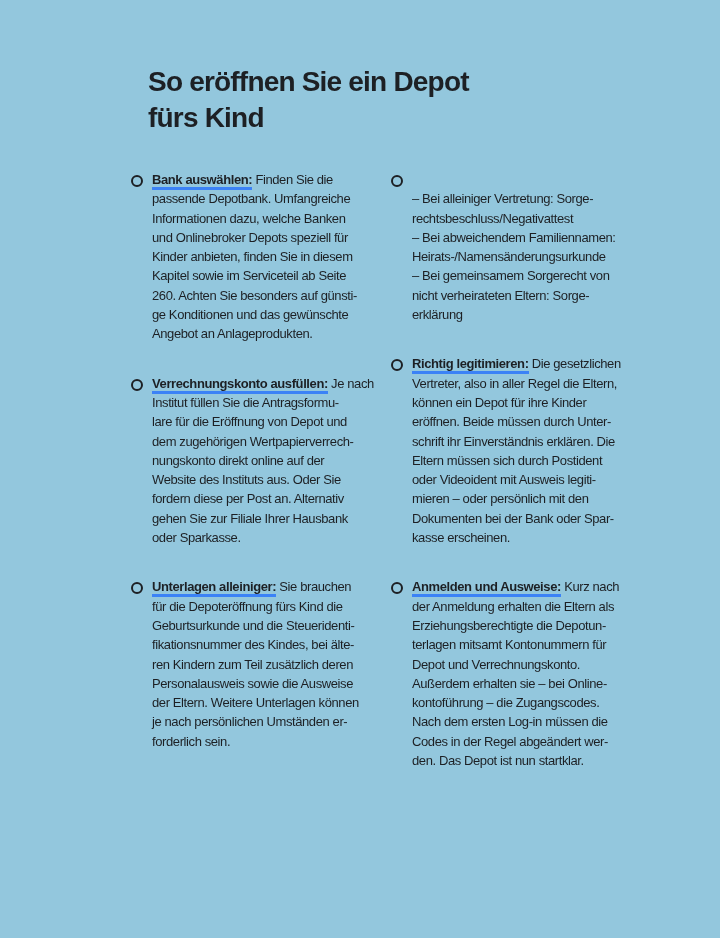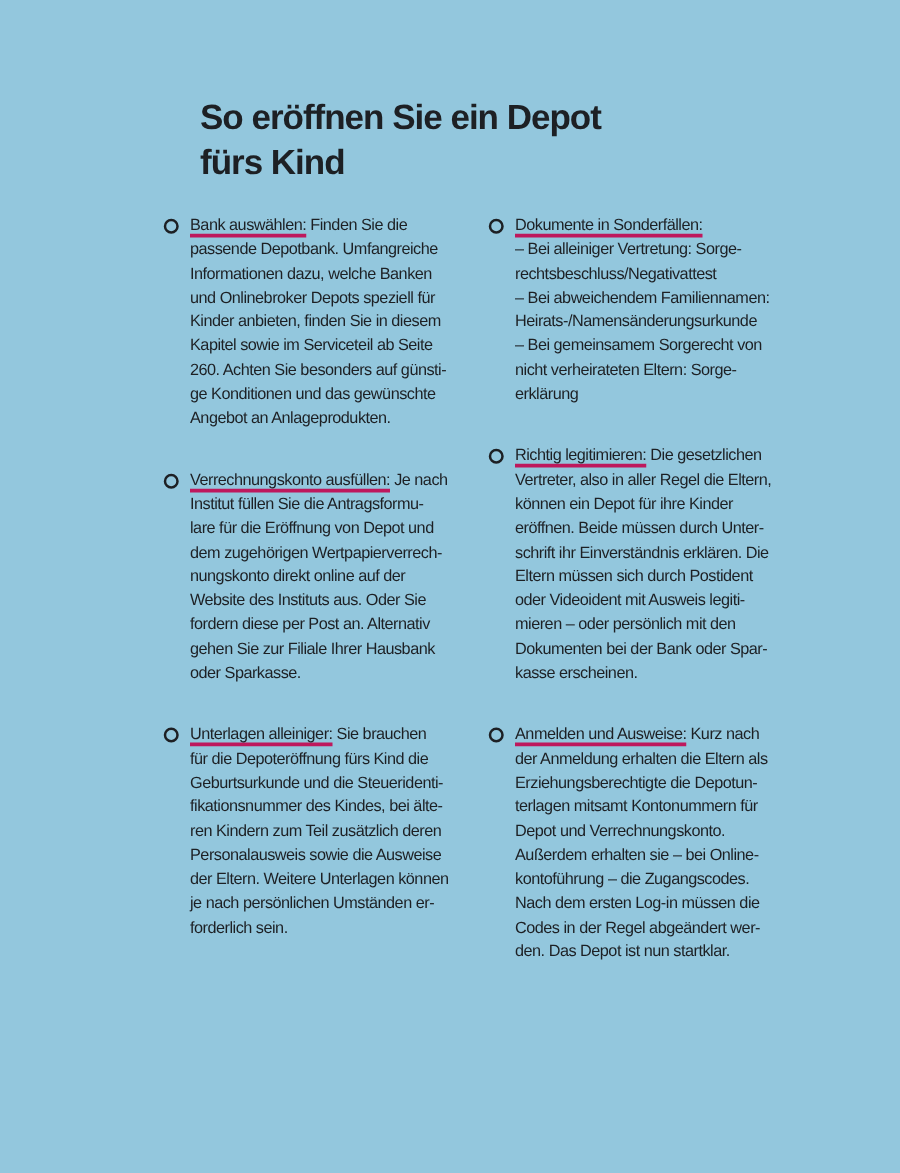--- a/index.html
+++ b/index.html
@@ -10,21 +10,21 @@
   }
   .page {
     position: relative;
     width: 720px; height: 938px;
     background: #93c7dd;
     overflow: hidden;
   }
   .title {
     position: absolute;
     left: 148px; top: 64px;
-    margin: 12px;
+    margin: 0;
     font-size: 28px;
     line-height: 36px;
     font-weight: 800;
     letter-spacing: -0.8px;
     color: #1d2024;
     white-space: pre-line;
   }
   .col {
     position: absolute;
     top: 170px;
@@ -45,22 +45,22 @@
     background: transparent;
   }
   .itemtext {
     font-size: 13px;
     line-height: 19.3px;
     letter-spacing: -0.4px;
     color: #1d2024;
   }
   .lead, .bodytext { white-space: pre-line; }
   .lead {
-    font-weight: 400;
-    border-bottom: 3px solid #be185d;
+    font-weight: 700;
+    border-bottom: 3px solid #3b82f6;
   }
 </style>
 </head>
 <body>
 
 <div class="page">
 
   <h1 class="title">So eröffnen Sie ein Depot
 fürs Kind</h1>
 
@@ -99,21 +99,21 @@
 Personalausweis sowie die Ausweise
 der Eltern. Weitere Unterlagen können
 je nach persönlichen Umständen er-
 forderlich sein.</span></div>
     </div>
   </div>
 
   <div class="col col-right">
     <div class="item">
       <span class="ring"></span>
-      <div class="itemtext"><span class="lead">Dokumente in Sonderfällen:</span><span class="bodytext">
+      <div class="itemtext"><span class="bodytext">
 – Bei alleiniger Vertretung: Sorge-
 rechtsbeschluss/Negativattest
 – Bei abweichendem Familiennamen:
 Heirats-/Namensänderungsurkunde
 – Bei gemeinsamem Sorgerecht von
 nicht verheirateten Eltern: Sorge-
 erklärung</span></div>
     </div>
     <div class="item">
       <span class="ring"></span>

